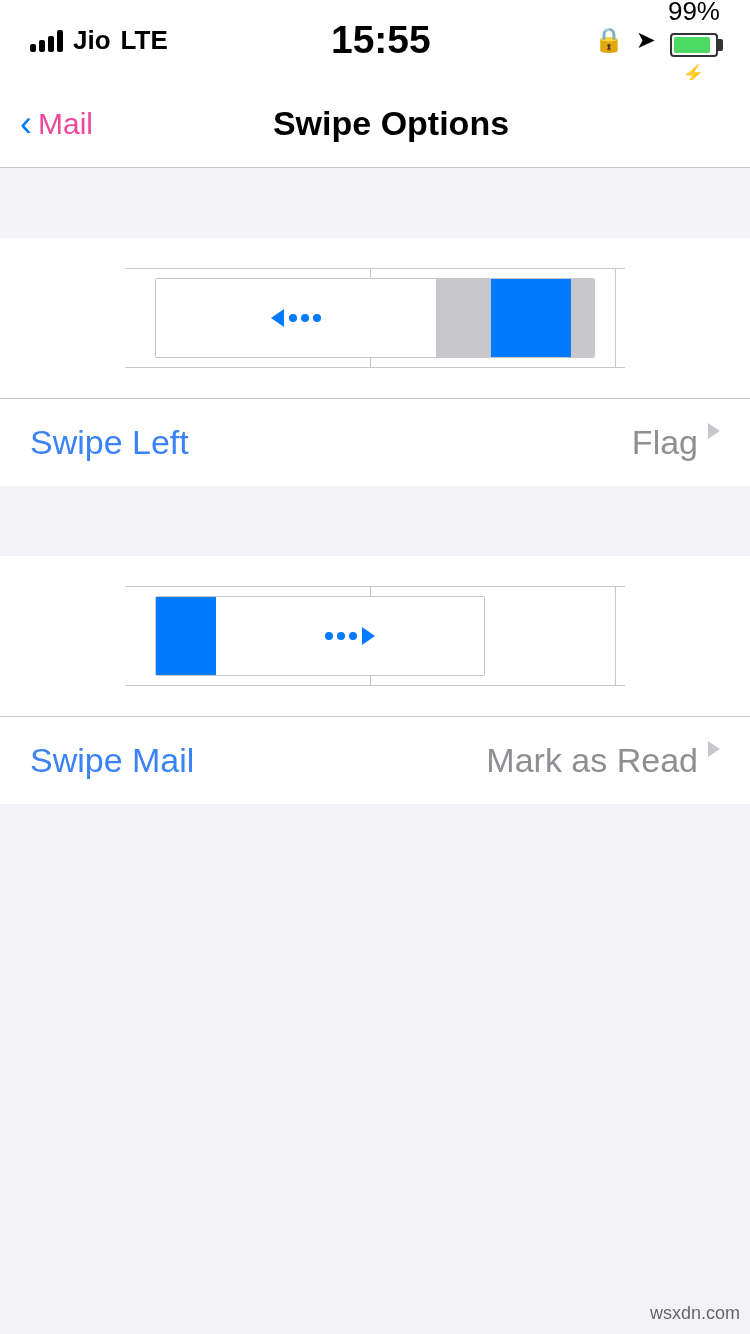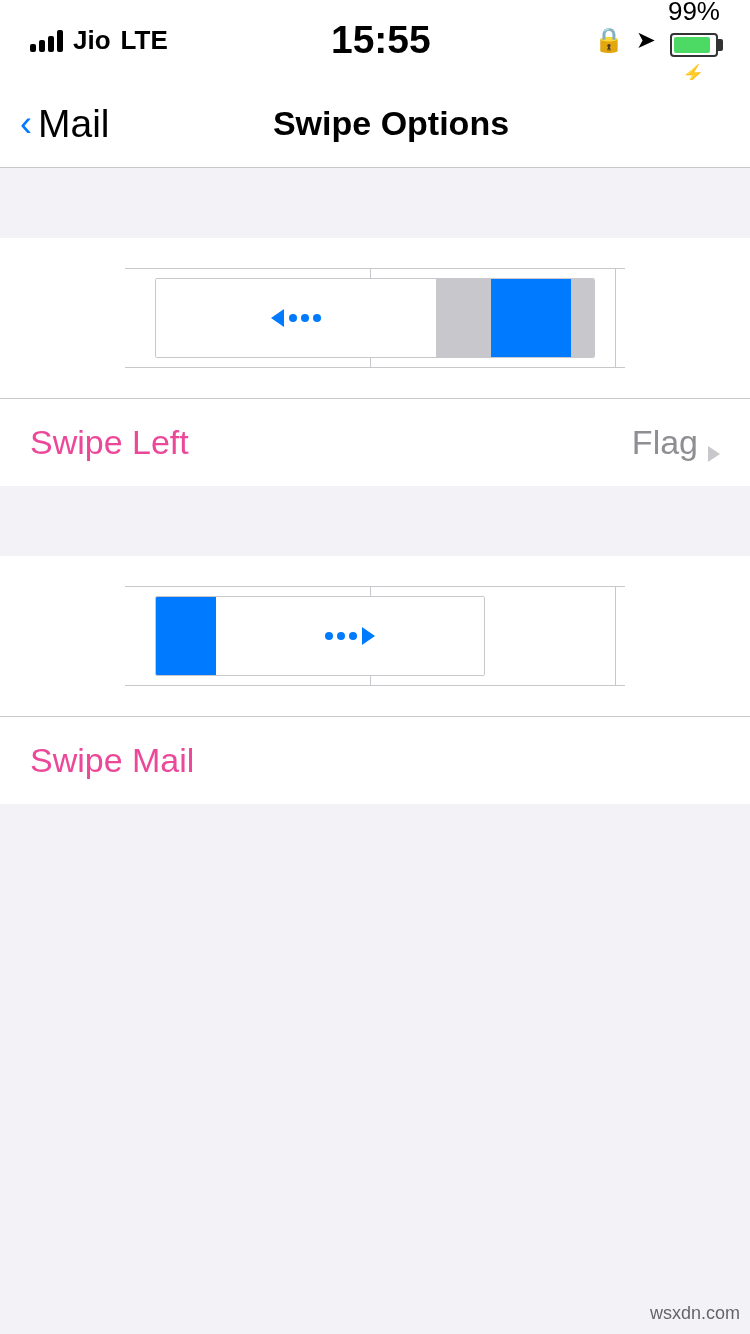--- a/index.html
+++ b/index.html
@@ -110,21 +110,21 @@
       gap: 6px;
       color: #007aff;
       font-size: 30px;
       cursor: pointer;
     }
     .nav-back-chevron {
       font-size: 36px;
       color: #007aff;
       line-height: 1;
     }
-    .nav-back-label { font-size: 39px; color: #000000; }
+    .nav-back-label { font-size: 30px; color: #ec4899; }
     .nav-title { font-size: 34px; font-weight: 700; color: #000; margin-left: 32px; }
 
     
     .section-gap {
       height: 70px;
       background: #f2f2f7;
     }
 
     
     .card-section {
@@ -246,25 +246,25 @@
       background: #fff;
       height: 88px;
       display: flex;
       align-items: center;
       justify-content: space-between;
       padding: 0 30px;
       cursor: pointer;
     }
     .setting-row-label {
       font-size: 34px;
-      color: #ec4899;
+      color: #3b82f6;
     }
     .setting-row-value {
       display: flex;
-      align-items: flex-end;
+      align-items: flex-start;
       gap: 10px;
     }
     .setting-row-value-text {
       font-size: 34px;
       color: #8e8e93;
     }
     .chevron-right {
       width: 0;
       height: 0;
       border-top: 8px solid transparent;
@@ -455,18 +455,22 @@
             </div>
             <div class="arrow-right"></div>
           </div>
         </div>
       </div>
     </div>
   </div>
 
   <div class="setting-row">
     <span class="setting-row-label">Swipe Mail</span>
+    <div class="setting-row-value">
+      <span class="setting-row-value-text">Mark as Read</span>
+      <div class="chevron-right"></div>
+    </div>
   </div>
 </div>
 
 <div class="bottom-gray"></div>
 
 <div class="watermark">wsxdn.com</div>
 
 </body></html>

